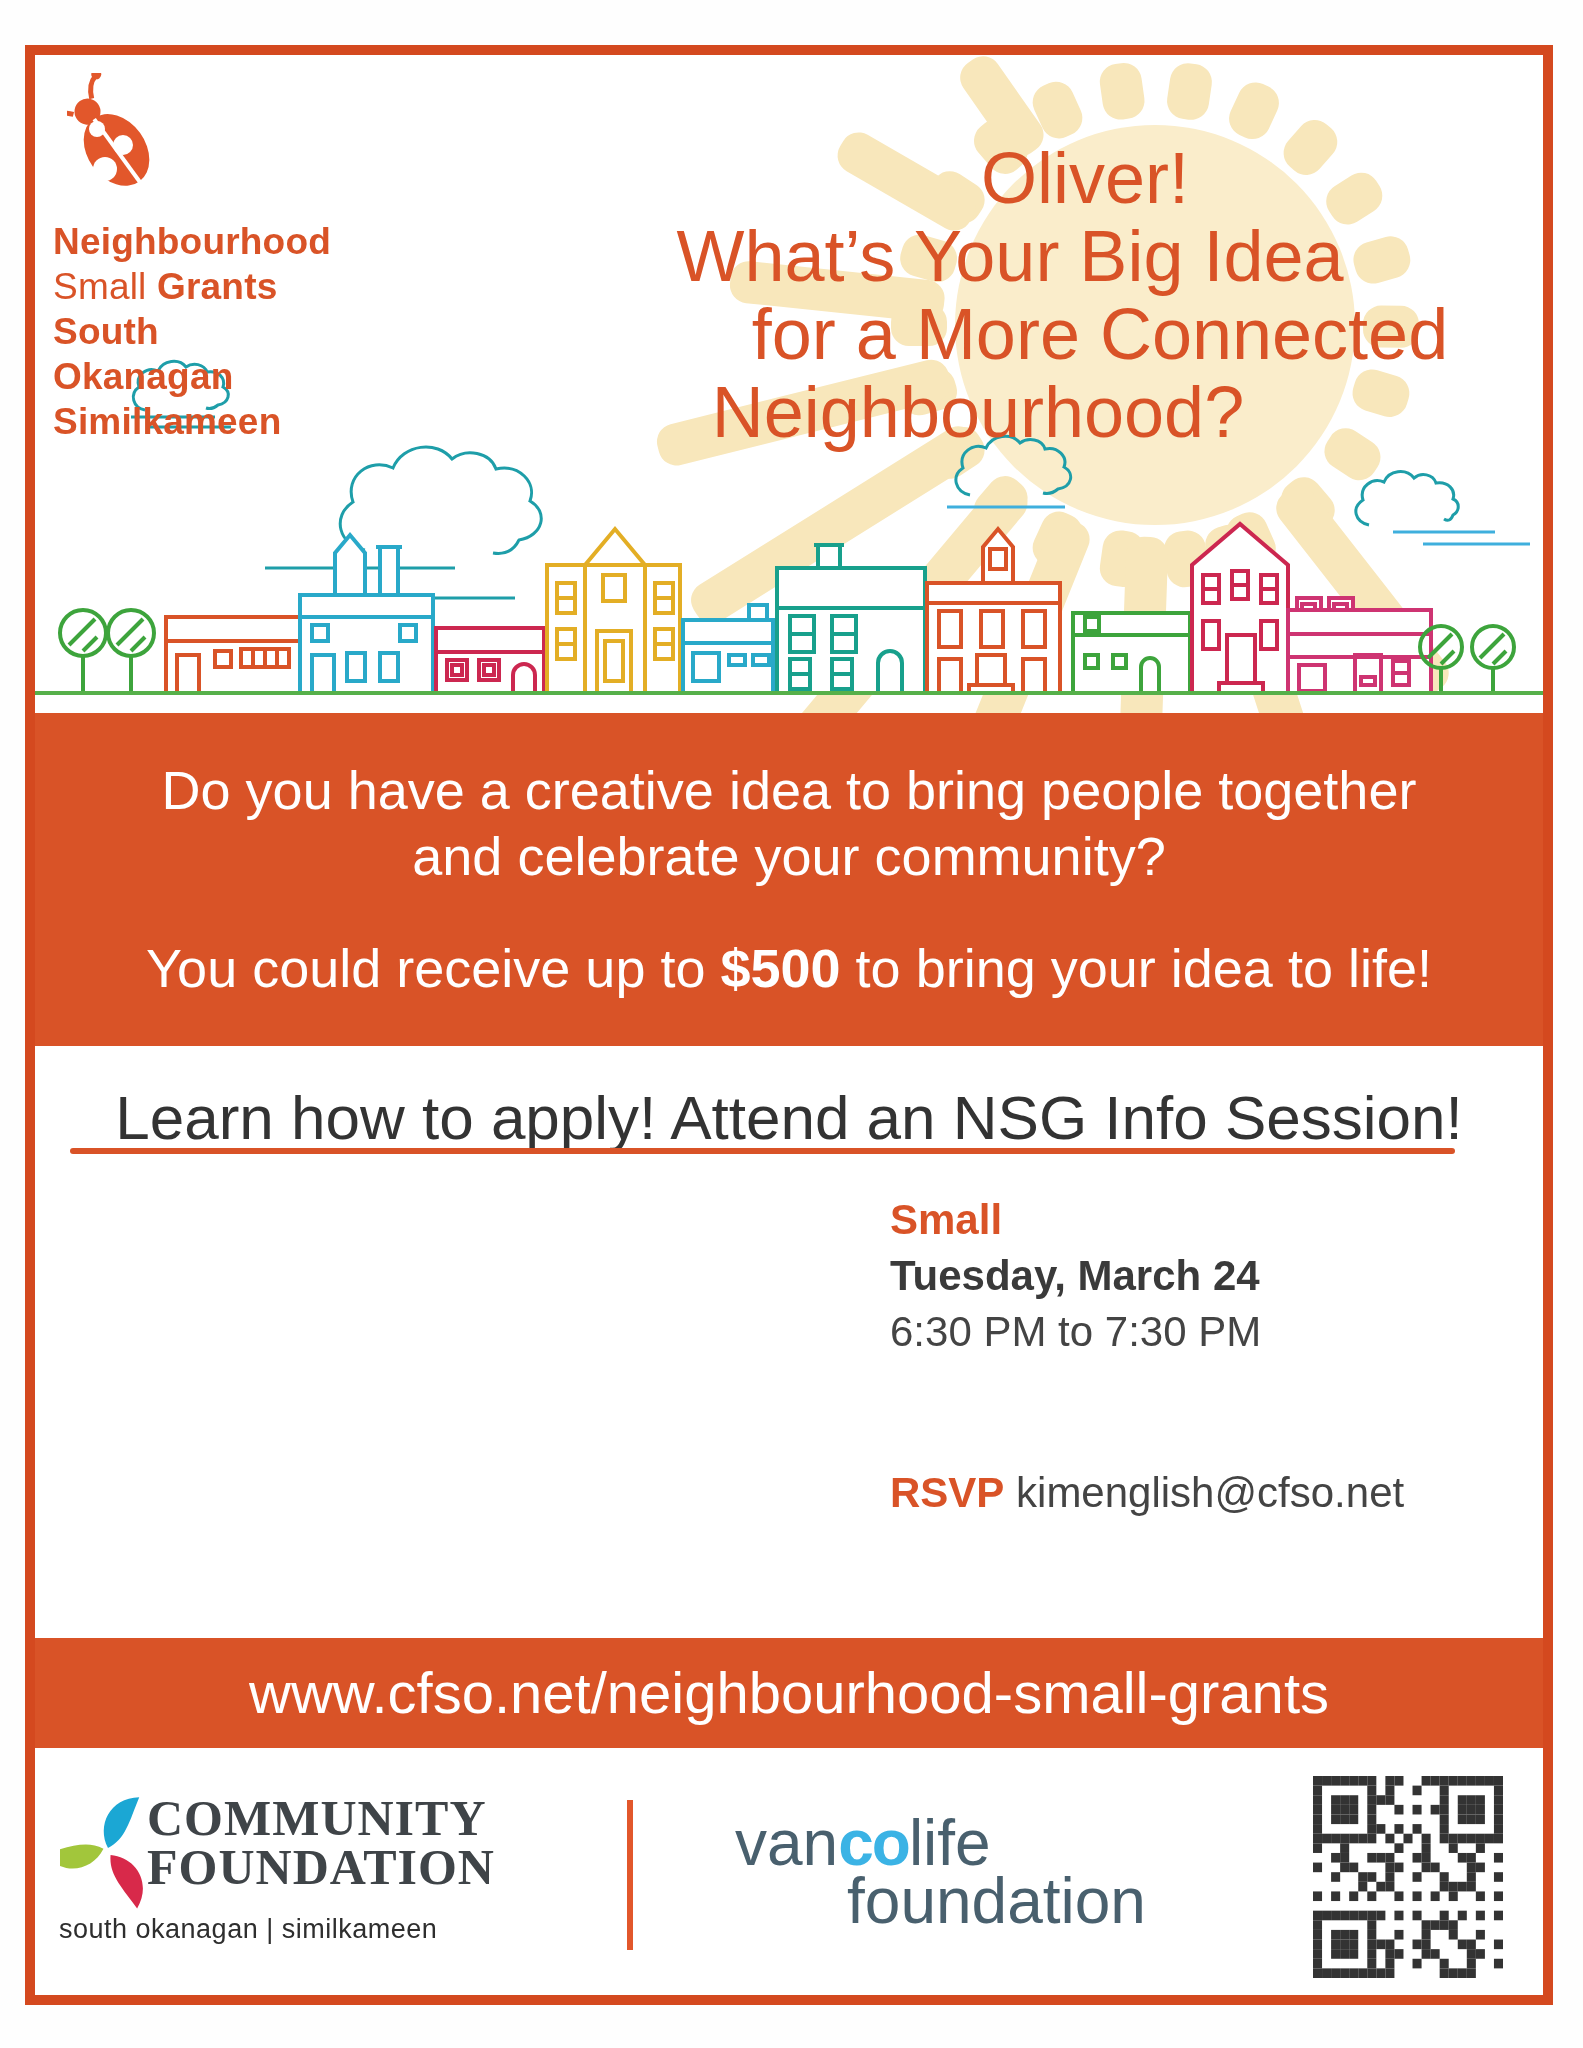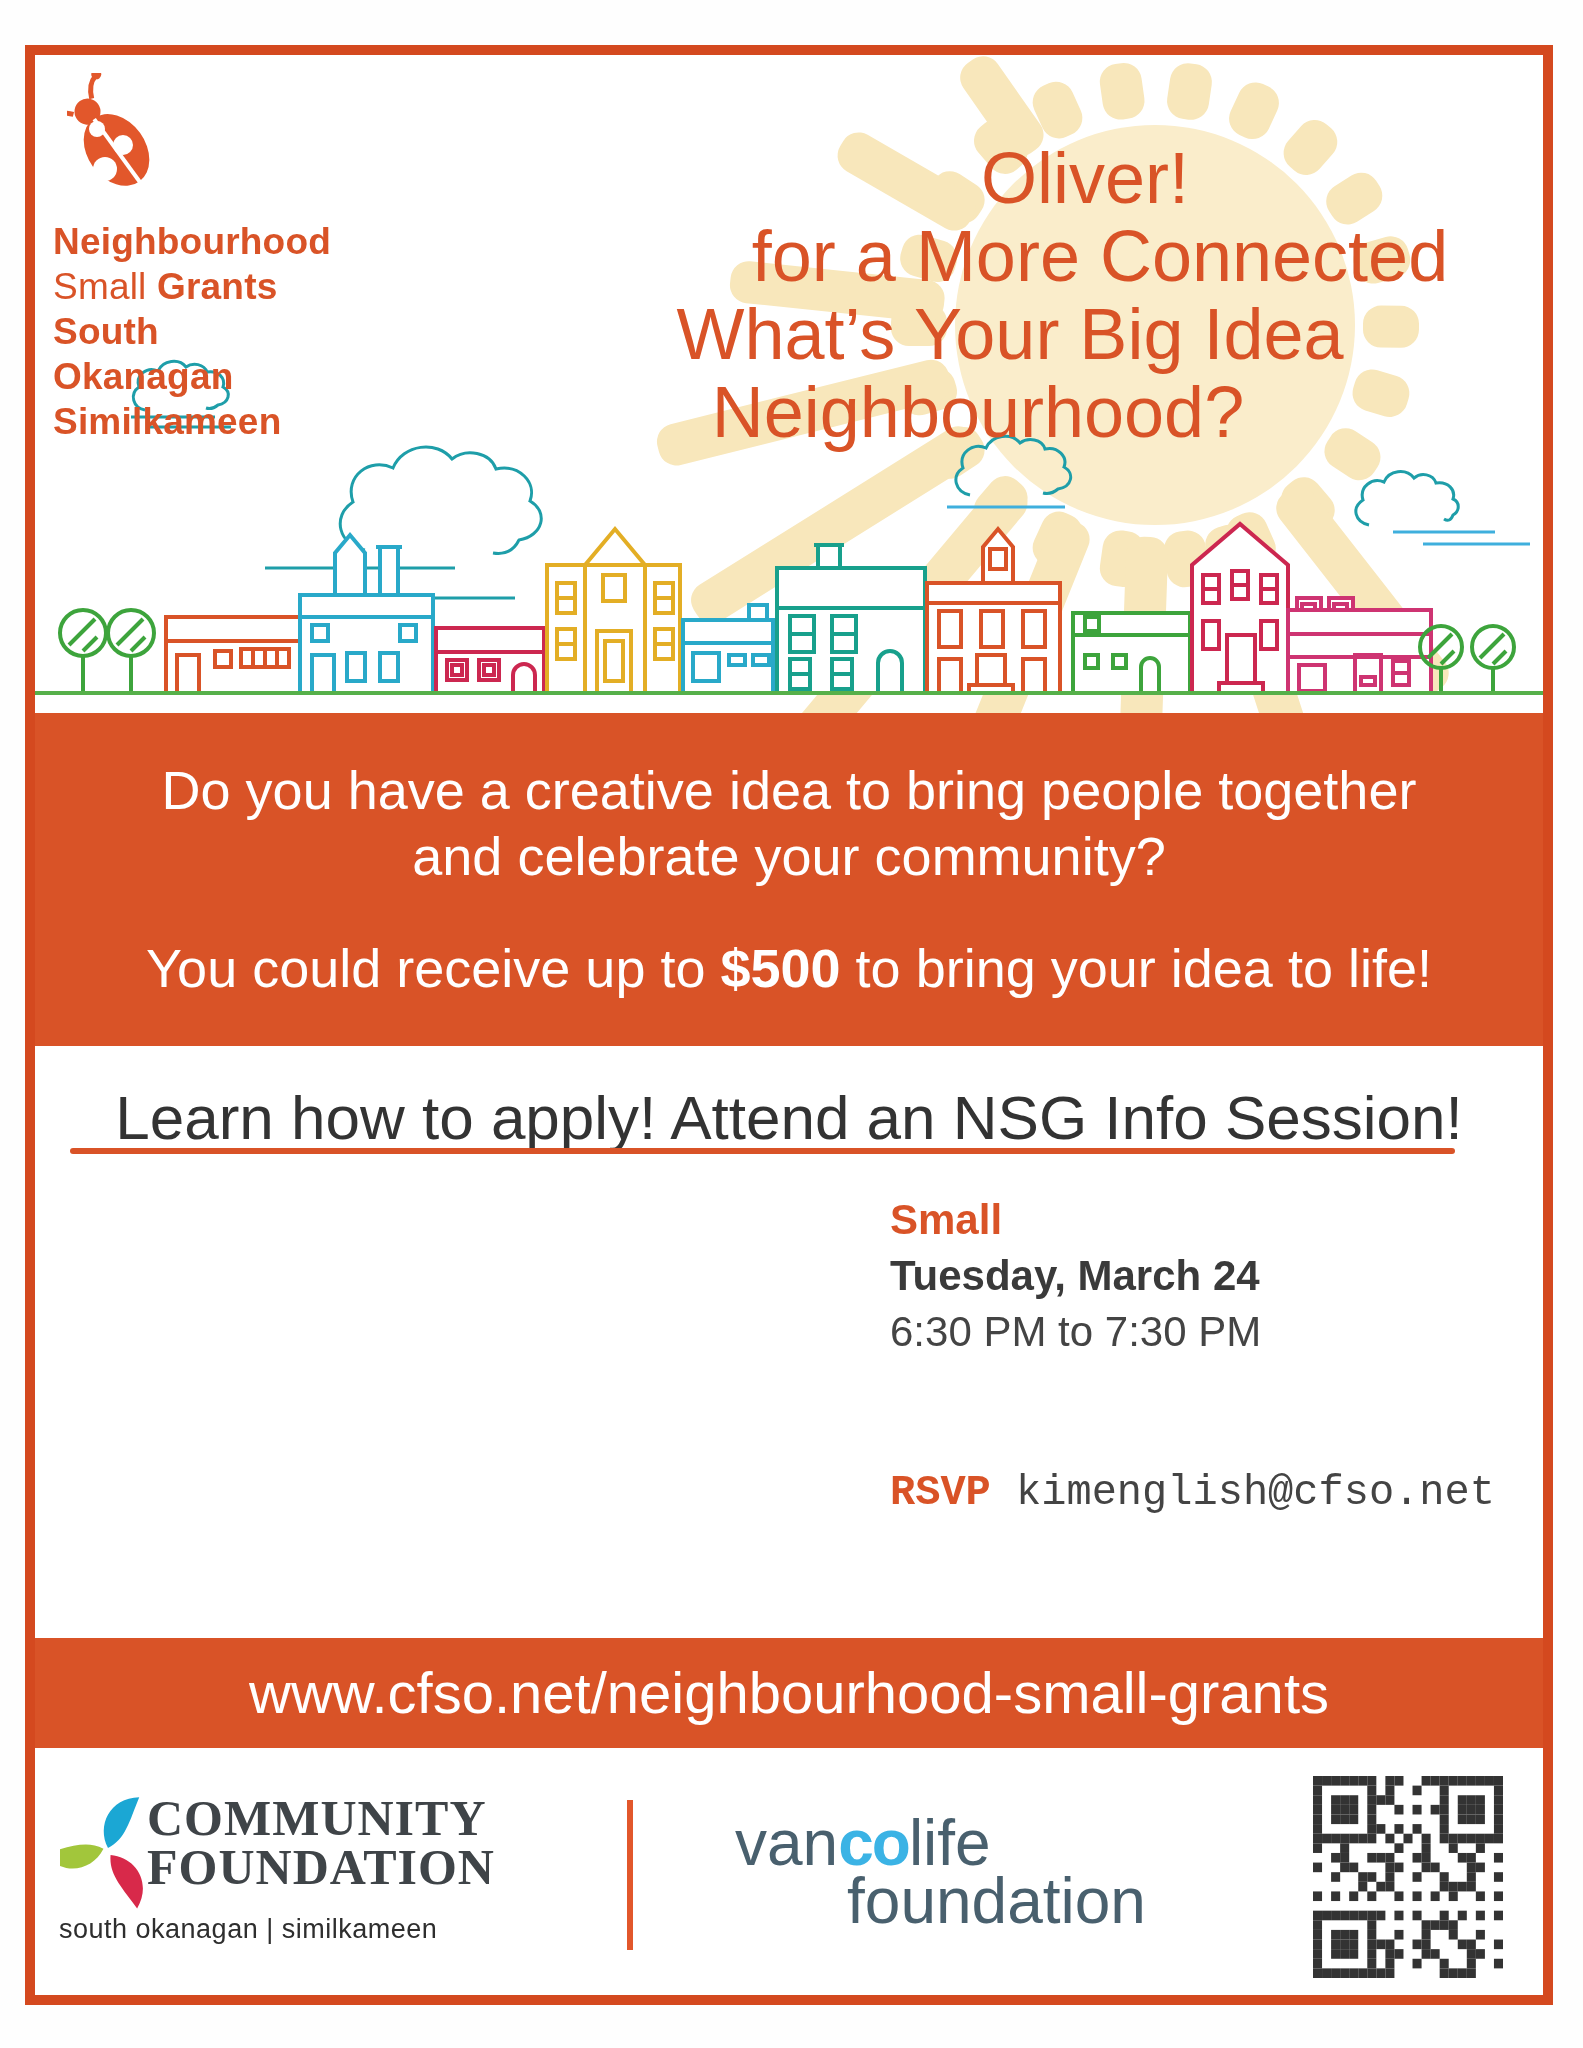--- a/index.html
+++ b/index.html
@@ -38,21 +38,21 @@
   
   .info{top:991px;height:592px;background:#fff;color:var(--dark);}
   .info h2{margin-top:36px;text-align:center;font-size:62px;font-weight:400;color:#333;}
   .rule{position:absolute;left:35px;top:102px;width:1385px;height:6px;background:var(--orange);border-radius:3px;}
   .col{position:absolute;top:146px;font-size:42px;line-height:56px;color:#444;}
   .col.left{left:122px;}
   .col.right{left:855px;}
   .ctitle{color:var(--orange);font-weight:700;}
   .bold{font-weight:700;color:#3a3a3a;}
   .deadline{margin-top:46px;}
-  .rsvp{margin-top:105px;font-family:Liberation Mono, monospace;}
+  .rsvp{margin-top:105px;}
   .rsvp .lbl{color:var(--orange);font-weight:700;}
 
   
   .foot{top:1693px;height:235px;background:#fff;padding-left:9px;}
   .pinwheel{position:absolute;left:25px;top:38px;width:90px;height:130px;}
   .cf-name{position:absolute;left:112px;top:46px;font-family:"Liberation Serif",serif;
            font-weight:700;font-size:50px;line-height:49px;color:#3f4448;letter-spacing:1px;}
   .cf-region{position:absolute;left:24px;top:166px;font-size:27px;color:#2e2e2e;letter-spacing:.5px;}
   .fdivider{position:absolute;left:592px;top:52px;width:6px;height:150px;background:#E2572B;}
   .vf{position:absolute;left:700px;top:66px;color:var(--slate);font-size:64px;line-height:58px;}
@@ -106,22 +106,22 @@
             <rect x="599" y="492" width="42" height="300" rx="18" transform="rotate(76 620 280)"></rect>
             <rect x="599" y="492" width="42" height="215" rx="18" transform="rotate(96 620 280)"></rect>
             <rect x="599" y="492" width="42" height="150" rx="18" transform="rotate(120 620 280)"></rect>
             <rect x="599" y="492" width="42" height="110" rx="18" transform="rotate(145 620 280)"></rect>
           </g>
         <circle cx="620" cy="280" r="200" fill="#FAEDCB"></circle>
       </svg>
 
       <div class="headline">
         <div class="hl s1">Oliver!</div>
+        <div class="hl s2">What’s Your Big Idea</div>
         <div class="hl s3">for a More Connected</div>
-        <div class="hl s2">What’s Your Big Idea</div>
         <div class="hl s4">Neighbourhood?</div>
       </div>
 
       <svg class="scene" viewBox="0 0 1508 658" aria-hidden="true">
 
         <g fill="none" stroke-width="3.5">
           <path class="tl thin" d="M110,355 c-12,-2 -16,-16 -6,-23 c-4,-12 8,-21 19,-16 c5,-11 21,-13 28,-4 c7,-5 18,-3 21,5 c11,-2 19,6 16,15 c9,5 6,16 -5,18 q-6,5 -12,3"></path>
           <line class="tl thin" x1="96" y1="362" x2="180" y2="362"></line>
             <line class="tl thin" x1="112" y1="372" x2="196" y2="372"></line>
           <path class="tl thin" d="M330,495 c-26,-4 -34,-34 -12,-48 c-9,-26 17,-45 40,-34 c10,-24 44,-28 59,-9 c14,-11 38,-7 44,10 c23,-5 41,13 34,32 c19,11 13,35 -11,39 q-8,16 -26,13"></path>

